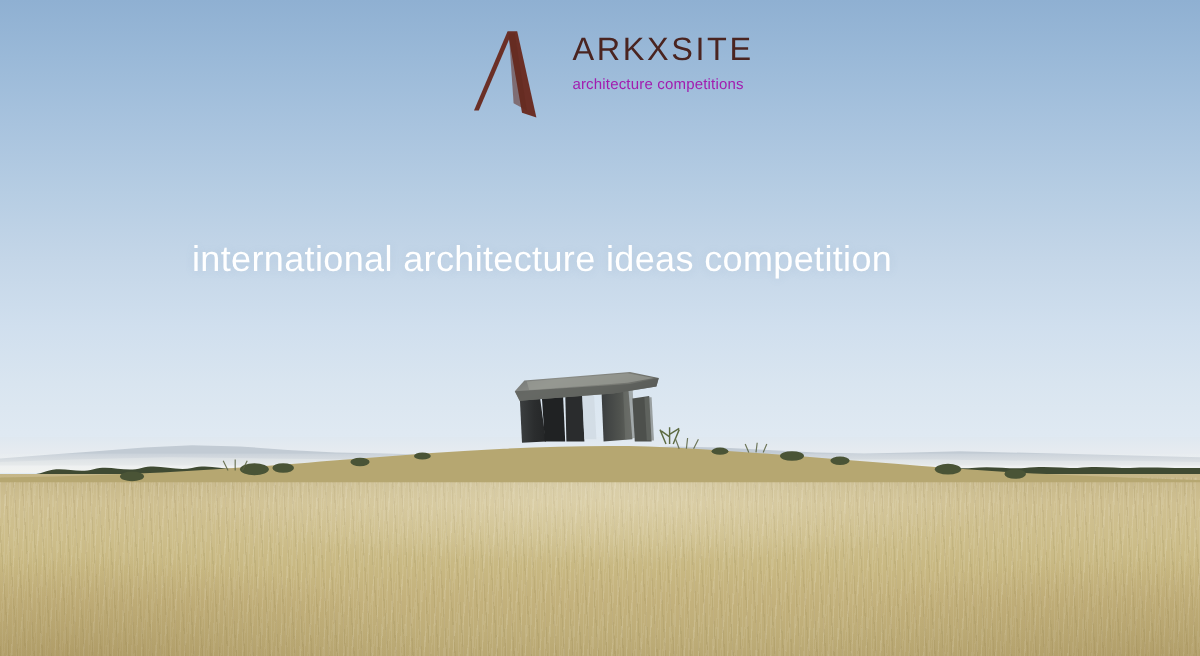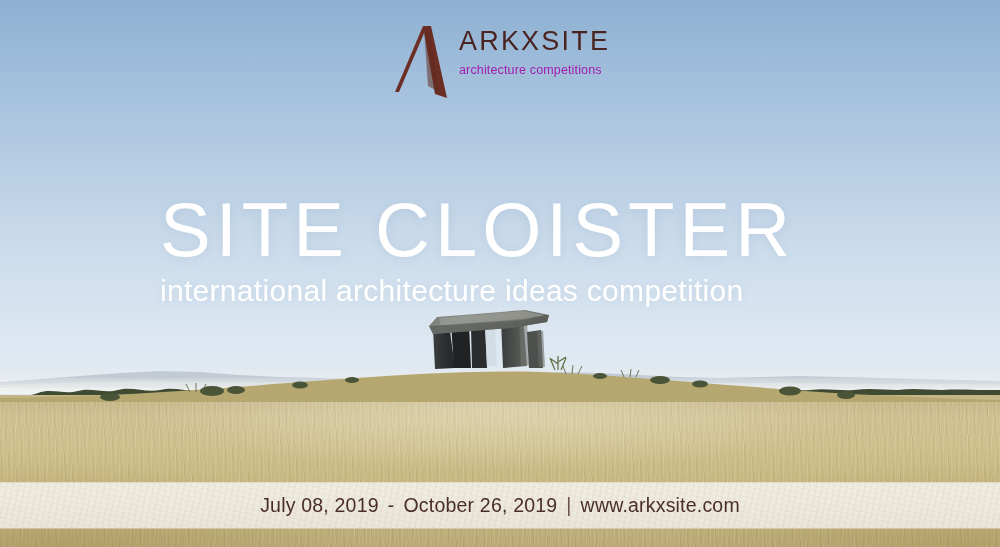--- a/index.html
+++ b/index.html
@@ -96,21 +96,21 @@
   
   .dolmen{
     position:absolute; left:415px; top:302px; width:160px; height:86px;
   }
   .dolmen svg{display:block;width:100%;height:100%;}
 
   
   .logo{
     position:absolute; left:395px; top:22px;
     width:240px; height:78px;
-    display:flex; align-items:flex-start; gap:6px;
+    display:flex; align-items:flex-start; gap:24px;
   }
   .logo-mark{ width:58px; height:78px; flex:0 0 auto; }
   .logo-mark svg{ display:block; width:100%; height:100%; }
   .logo-text{ padding-top:6px; }
   .logo-word{
     font-family:"Liberation Sans", sans-serif;
     font-size:27px;
     font-weight:300;
     letter-spacing:2.2px;
     color:#4a2420;
@@ -313,27 +313,17 @@
         <path d="M29,6 L34,6 L44,70 L33,64 Z" fill="#63291f" opacity=".55"></path>
       </svg>
     </div>
     <div class="logo-text">
       <div class="logo-word">ARKXSITE</div>
       <div class="logo-sub">architecture competitions</div>
     </div>
   </div>
 
   <div class="titleblock">
-    <div class="title">SITE  CLOISTER</div>
     <div class="subtitle">international architecture ideas competition</div>
   </div>
 
-  <div class="bottombar">
-    <div class="bottombar-text">
-      <span>July 08, 2019</span>
-      <span>-</span>
-      <span>October 26, 2019</span>
-      <span class="bar-sep">|</span>
-      <span>www.arkxsite.com</span>
-    </div>
-  </div>
 
 </div>
 
 </body></html>

